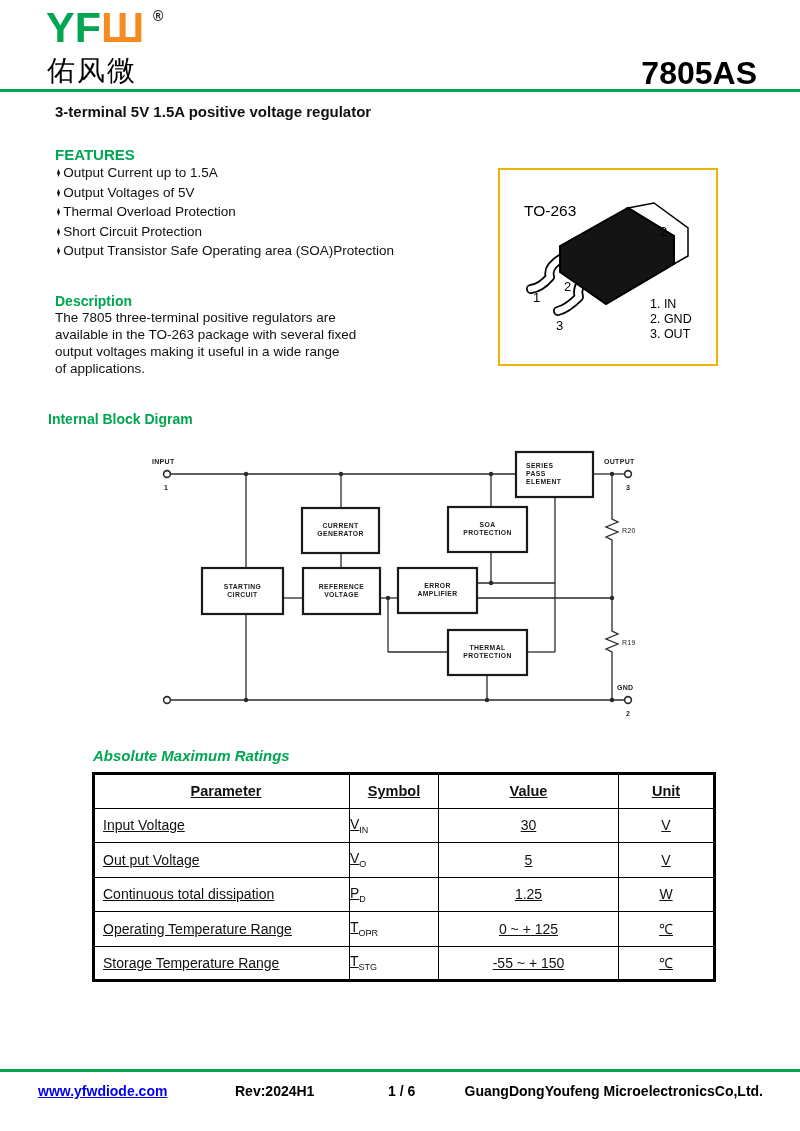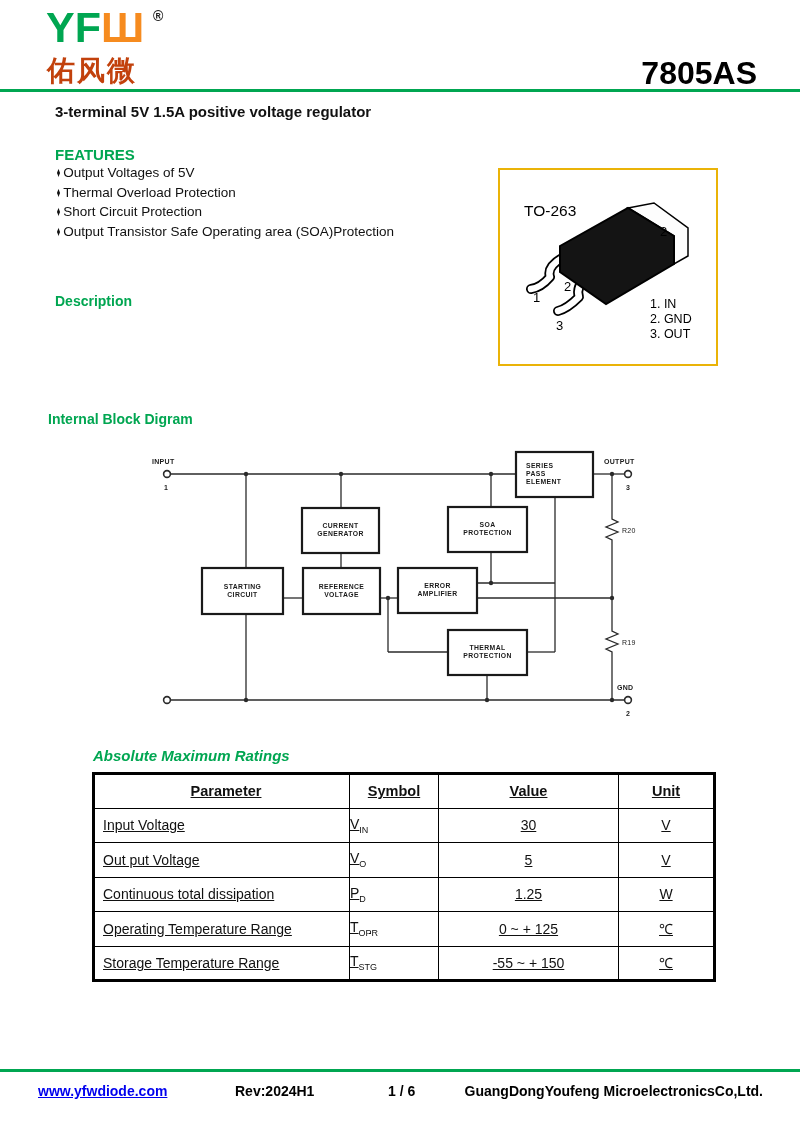--- a/index.html
+++ b/index.html
@@ -7,21 +7,21 @@
   .page {
     position:relative; width:800px; height:1131px; margin:0 auto;
     background:#fff; overflow:hidden;
     font-family:"Liberation Sans", sans-serif; color:#111;
   }
   
   .logo-latin { position:absolute; left:46px; top:6px; font-size:43px; font-weight:bold; letter-spacing:0px; line-height:1; }
   .logo-yf { color:var(--green); }
   .logo-w  { color:var(--orange); }
   .logo-reg { position:absolute; left:153px; top:8px; font-size:14px; font-weight:bold; color:#222; }
-  .logo-cn { position:absolute; left:47px; top:52px; font-size:28px; font-weight:bold; color:#c2410c; letter-spacing:2px; }
+  .logo-cn { position:absolute; left:47px; top:52px; font-size:28px; font-weight:normal; color:#000000; letter-spacing:2px; }
   .part-number { position:absolute; right:43px; top:55px; font-size:32px; font-weight:bold; color:#000; }
   .rule { position:absolute; left:0; width:800px; height:3px; background:var(--green); }
   .rule-top { top:89px; }
   .rule-bottom { top:1069px; }
   .subtitle { position:absolute; left:55px; top:103px; font-size:15px; font-weight:bold; }
   
   .green-h { position:absolute; color:var(--green); font-weight:bold; }
   
   .features-list { position:absolute; left:55px; top:163px; font-size:13.5px; line-height:19.5px; }
   .feature-item .bullet { display:inline-block; transform:scaleX(.5); font-size:14px; margin-right:1px; }
@@ -59,20 +59,21 @@
     <span class="logo-yf">YF</span><span class="logo-w">Ш</span>
   </div>
   <div class="logo-reg">®</div>
   <div class="logo-cn">佑风微</div>
   <div class="part-number">7805AS</div>
   <div class="rule rule-top"></div>
   <div class="subtitle">3-terminal 5V 1.5A positive voltage regulator</div>
 
   <div class="green-h" style="left:55px; top:146px; font-size:15px;">FEATURES</div>
   <div class="features-list">
+    <div class="feature-item"><span class="bullet">♦</span><span>Output Current up to 1.5A</span></div>
     <div class="feature-item"><span class="bullet">♦</span><span>Output Voltages of 5V</span></div>
     <div class="feature-item"><span class="bullet">♦</span><span>Thermal Overload Protection</span></div>
     <div class="feature-item"><span class="bullet">♦</span><span>Short Circuit Protection</span></div>
     <div class="feature-item"><span class="bullet">♦</span><span>Output Transistor Safe Operating area (SOA)Protection</span></div>
   </div>
 
   <div class="pkg-box">
     <svg width="216" height="185" viewBox="0 0 216 185">
       <text x="24" y="46" font-size="15.5" fill="#000">TO-263</text>
 
@@ -92,20 +93,26 @@
       <text x="64" y="121" font-size="13" fill="#000">2</text>
       <text x="56" y="160" font-size="13" fill="#000">3</text>
 
       <text x="150" y="138" font-size="12.5" fill="#000">1. IN</text>
       <text x="150" y="153" font-size="12.5" fill="#000">2. GND</text>
       <text x="150" y="168" font-size="12.5" fill="#000">3. OUT</text>
     </svg>
   </div>
 
   <div class="green-h" style="left:55px; top:293px; font-size:14px;">Description</div>
+  <div class="desc-body">
+    <div>The 7805 three-terminal positive regulators are</div>
+    <div>available in the TO-263 package with several fixed</div>
+    <div>output voltages making it useful in a wide range</div>
+    <div>of applications.</div>
+  </div>
 
   <div class="green-h" style="left:48px; top:411px; font-size:14px;">Internal Block Digram</div>
   <svg class="diagram" width="560" height="290" viewBox="0 0 560 290">
     <g stroke="#2a2a2a" stroke-width="1.3" fill="none">
 
       <line x1="40" y1="34" x2="386" y2="34"></line>
         <line x1="463" y1="34" x2="495" y2="34"></line>
 
       <line x1="116" y1="34" x2="116" y2="128"></line>
         <line x1="211" y1="34" x2="211" y2="68"></line>

